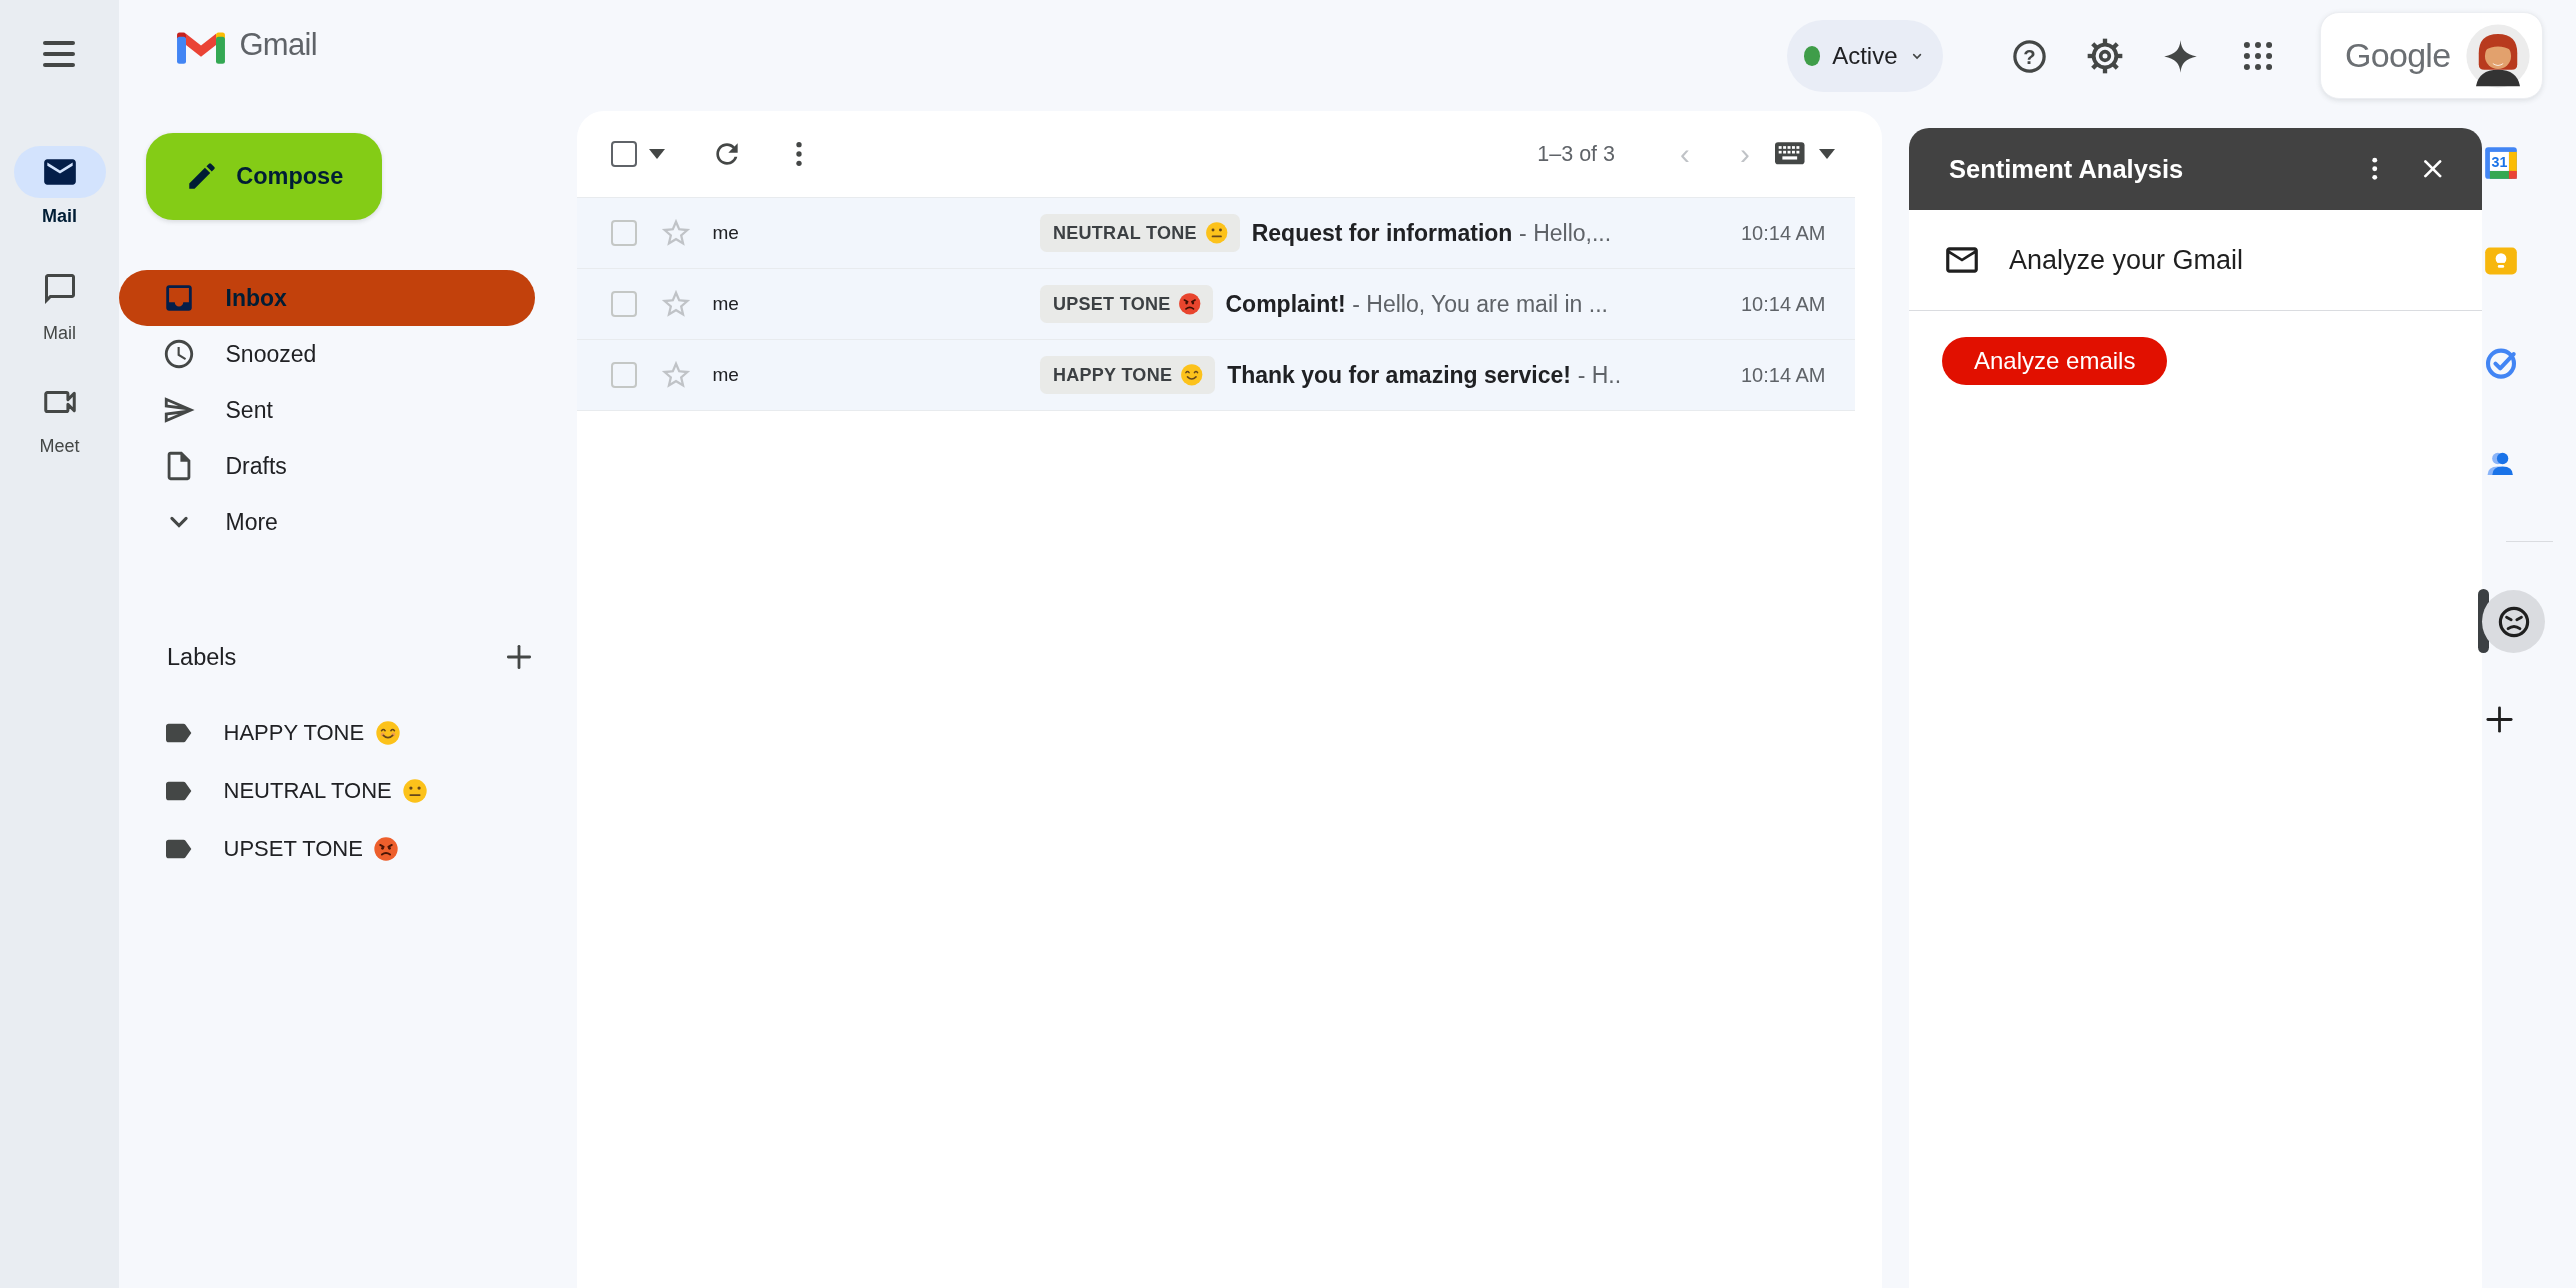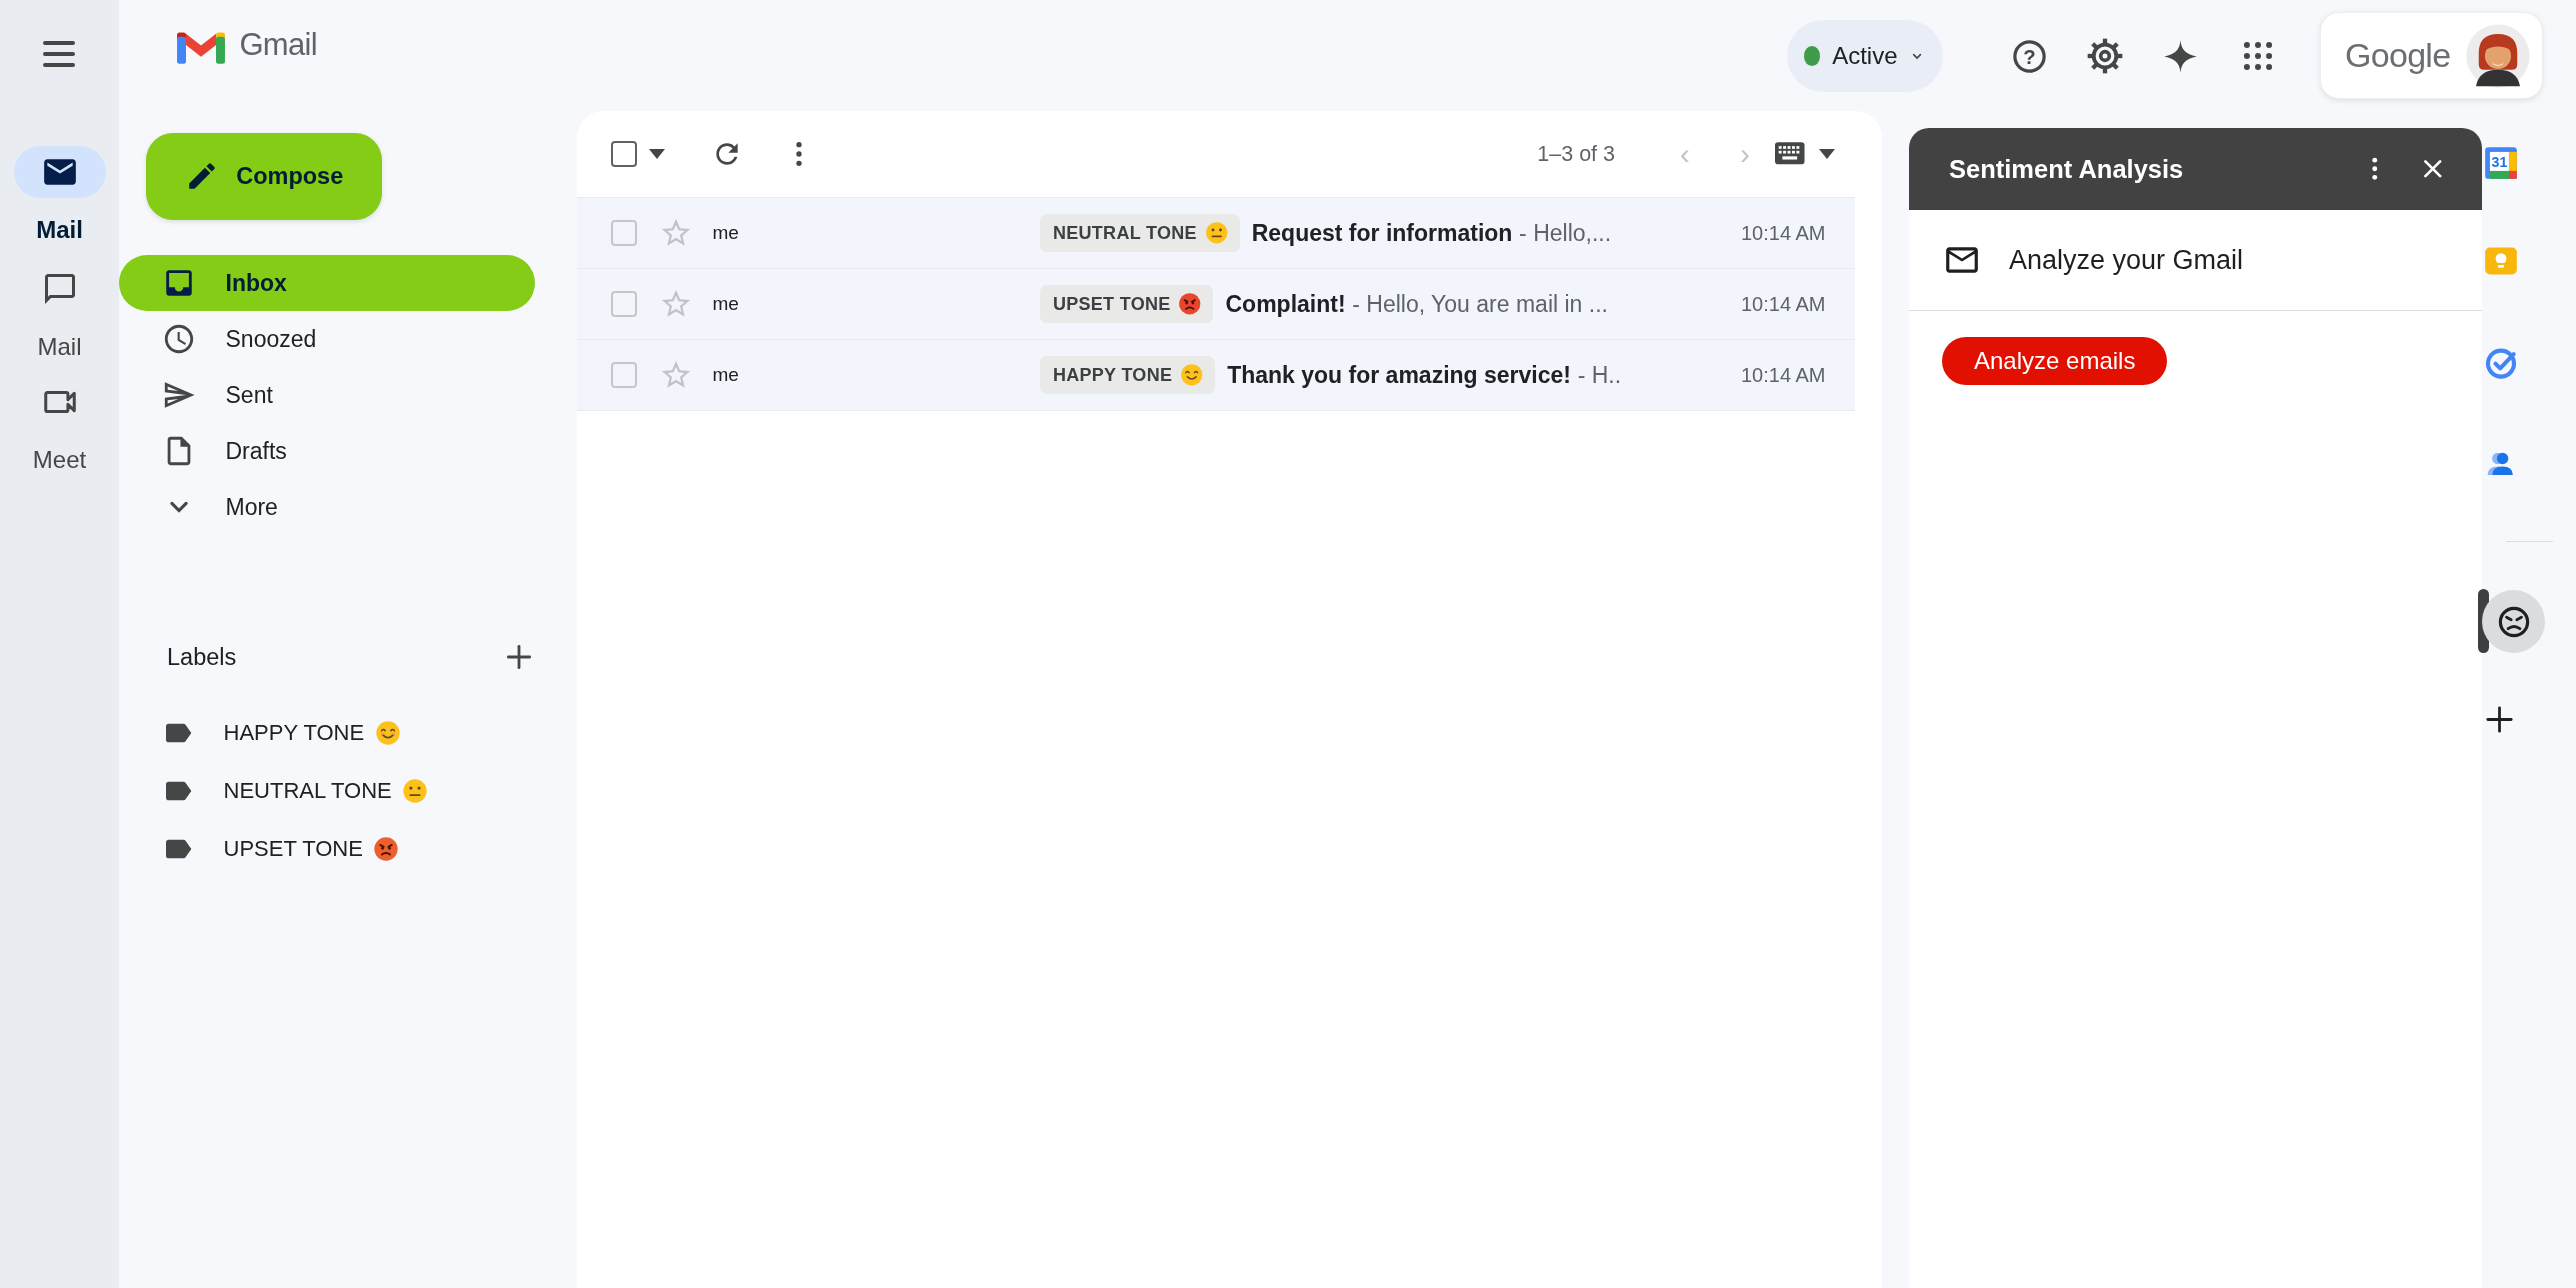--- a/index.html
+++ b/index.html
@@ -22,31 +22,31 @@
   .status-pill .lbl { font-size:24px; color:#202124; }
   .hdr-icon { position:absolute; top:29px; width:54px; height:54px; display:flex; align-items:center; justify-content:center; cursor:pointer; }
   .google-card { position:absolute; left:2320px; top:12px; width:223px; height:87px; background:#ffffff; border:1.3px solid #eceef2; border-radius:19px; box-shadow:0 1.3px 5.4px rgba(60,64,67,.12); display:flex; align-items:center; justify-content:space-between; padding:0 10.7px 0 24px; }
   .google-card .gword { font-size:34px; font-weight:500; color:#6b6f73; letter-spacing:-0.7px; }
 
   
   .mini-rail { position:absolute; left:0; top:0; width:119px; height:1288px; background:#e9edf2; }
   .mini-item { position:absolute; left:0; width:119px; text-align:center; cursor:pointer; }
   .mini-pill { width:92px; height:52px; border-radius:26px; margin:0 auto; display:flex; align-items:center; justify-content:center; }
   .mini-pill.on { background:#d3e3fd; }
-  .mini-label { font-size:24px; color:#444746; margin-top:18px; }
+  .mini-label { font-size:18px; color:#444746; margin-top:8px; }
   .mini-label.on { color:#001d35; font-weight:700; }
 
   
   .sidebar { position:absolute; left:119px; top:111px; width:458px; bottom:0; }
   .compose { position:absolute; left:27px; top:21.5px; width:236px; height:87px; background:#84cc16; border-radius:27px; display:flex; align-items:center; justify-content:center; gap:17.4px; cursor:pointer; box-shadow:0 1.3px 4px rgba(60,64,67,.15); }
   .compose .txt { font-size:23.5px; font-weight:600; color:#001d35; }
   .nav { position:absolute; left:0; top:144px; width:443px; }
   .nav-item { height:56px; display:flex; align-items:center; padding-left:43px; gap:29.5px; border-radius:28px; margin-right:27px; cursor:pointer; }
   .nav-item .txt { font-size:23px; color:#202124; }
-  .nav-item.active { background:#84cc16; }
+  .nav-item.active { background:#c2410c;margin-top:15px; }
   .nav-item.active .txt { font-weight:700; color:#001d35; }
   .labels-head { position:absolute; left:48px; top:530px; width:368px; display:flex; align-items:center; justify-content:space-between; }
   .labels-head .txt { font-size:23.5px; color:#202124; }
   .label-list { position:absolute; left:0; top:593px; width:443px; }
   .label-item { height:58px; display:flex; align-items:center; padding-left:43px; gap:29.5px; cursor:pointer; }
   .label-item .txt { font-size:22px; color:#202124; display:flex; align-items:center; gap:9.4px; }
 
   
   .list-card { position:absolute; left:577px; top:111px; width:1305px; bottom:0; background:#ffffff; border-radius:27px 27px 0 0; }
   .toolbar { height:86px; display:flex; align-items:center; padding:0 47px 0 34px; }

